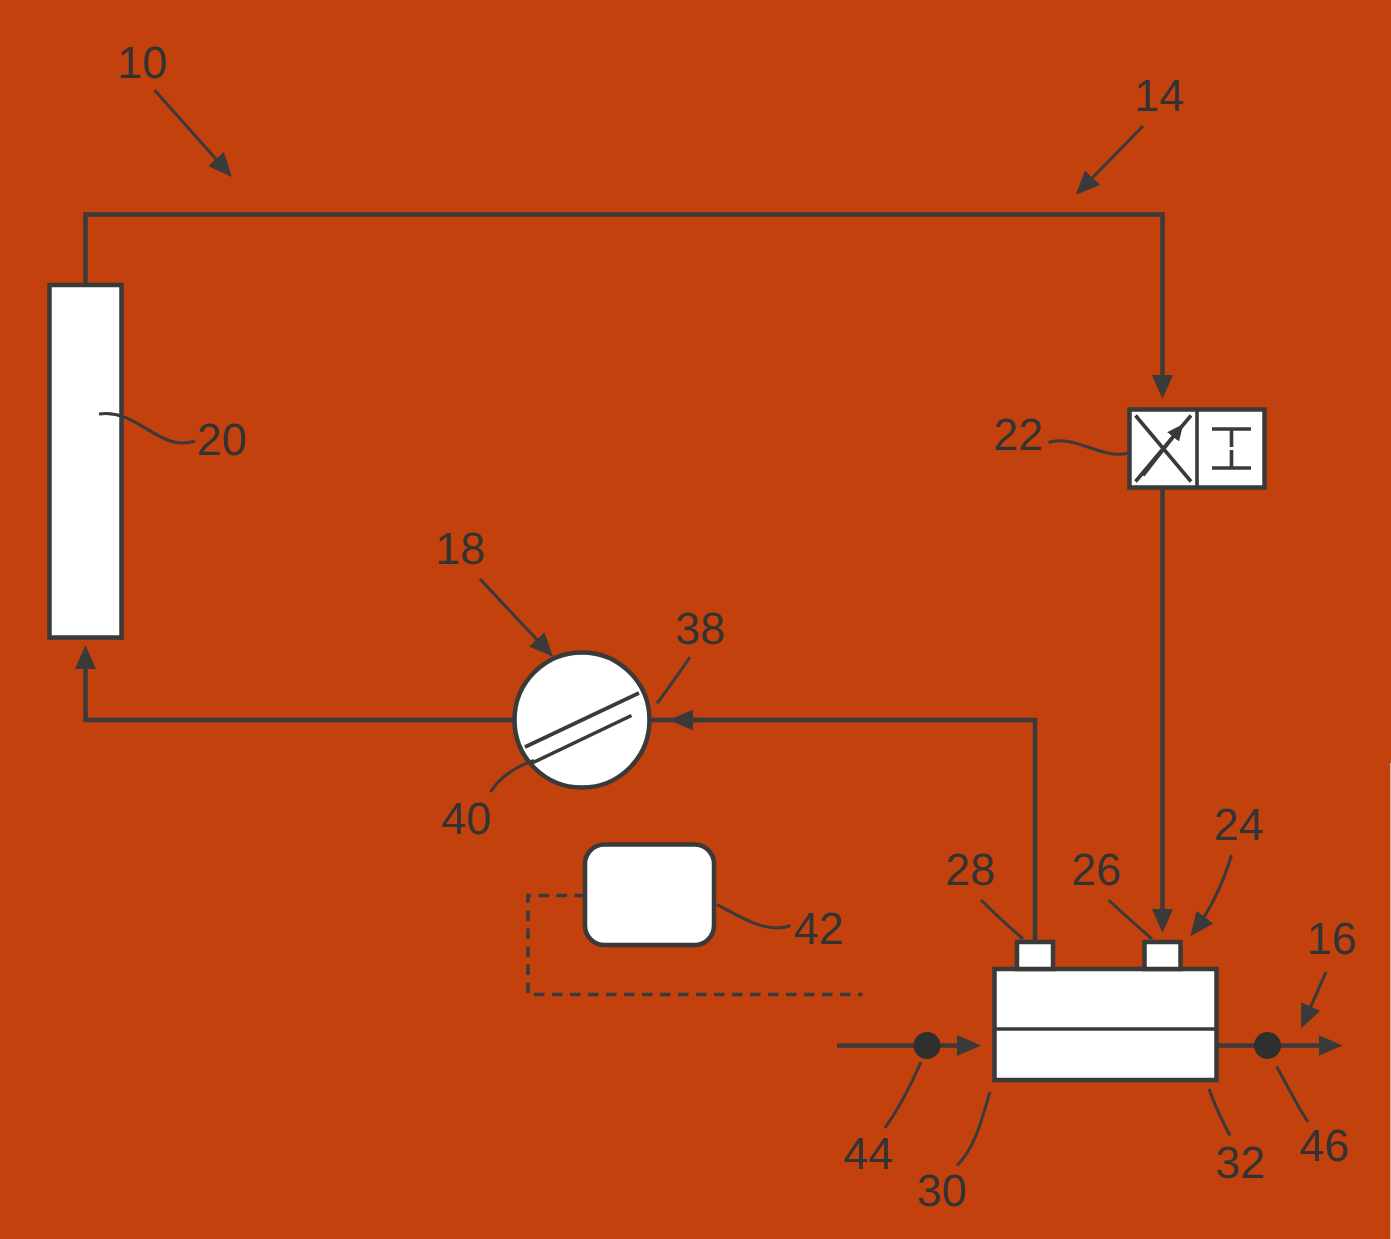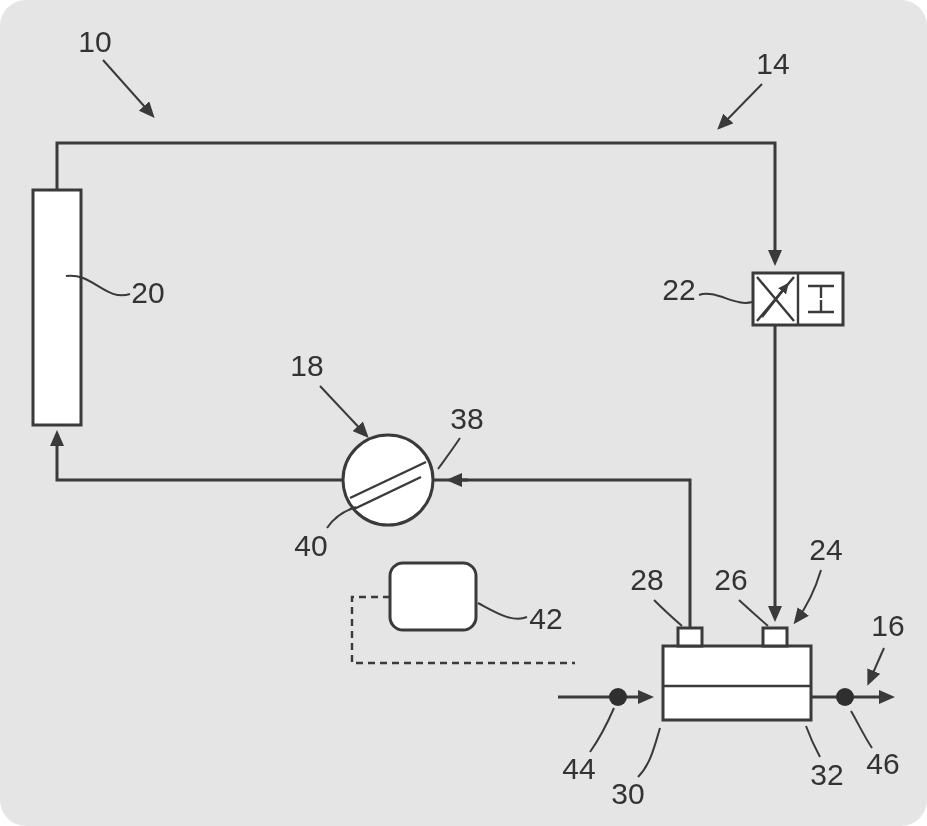--- a/index.html
+++ b/index.html
@@ -7,22 +7,21 @@
     padding: 0;
     background: #ffffff;
     width: 927px;
     height: 826px;
     overflow: hidden;
   }
   .stage {
     position: relative;
     width: 927px;
     height: 826px;
-    background: #e5e5e5;
-    border-radius: 26px;
+    background: #c2410c;
   }
   svg { display: block; }
   .pipe {
     stroke: #3a3a3a;
     stroke-width: 3;
     fill: none;
     stroke-linejoin: miter;
     stroke-linecap: butt;
   }
   .comp {

